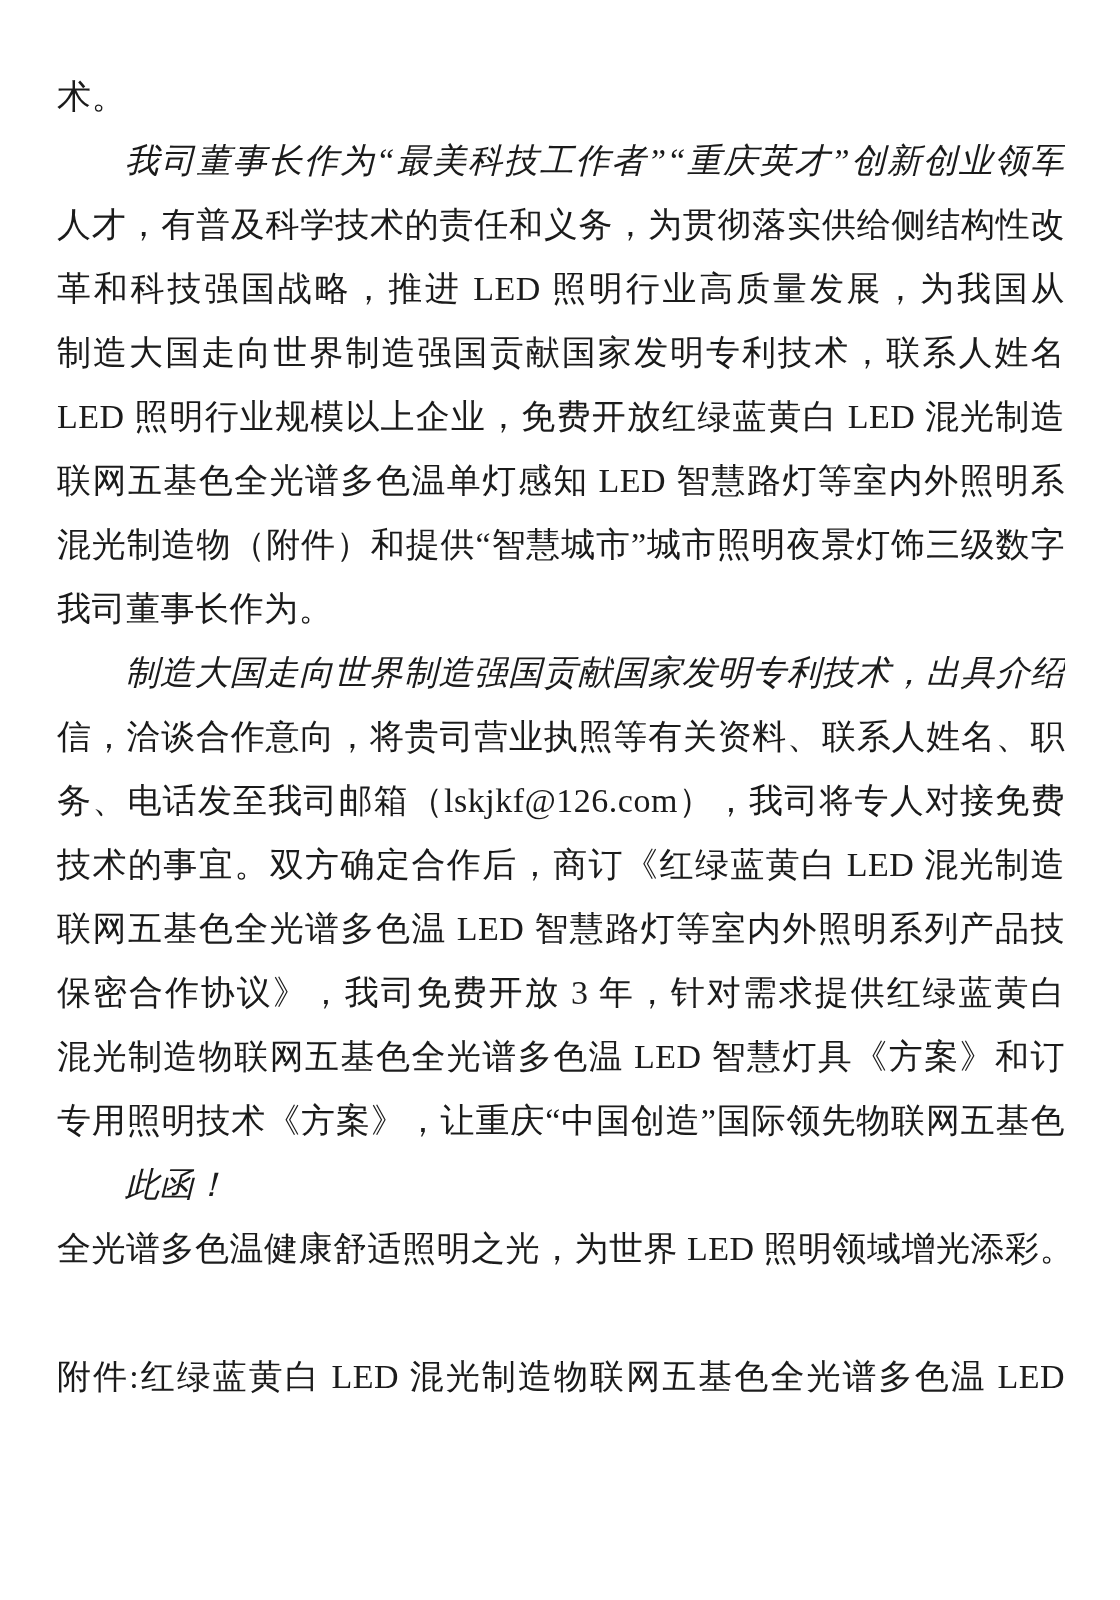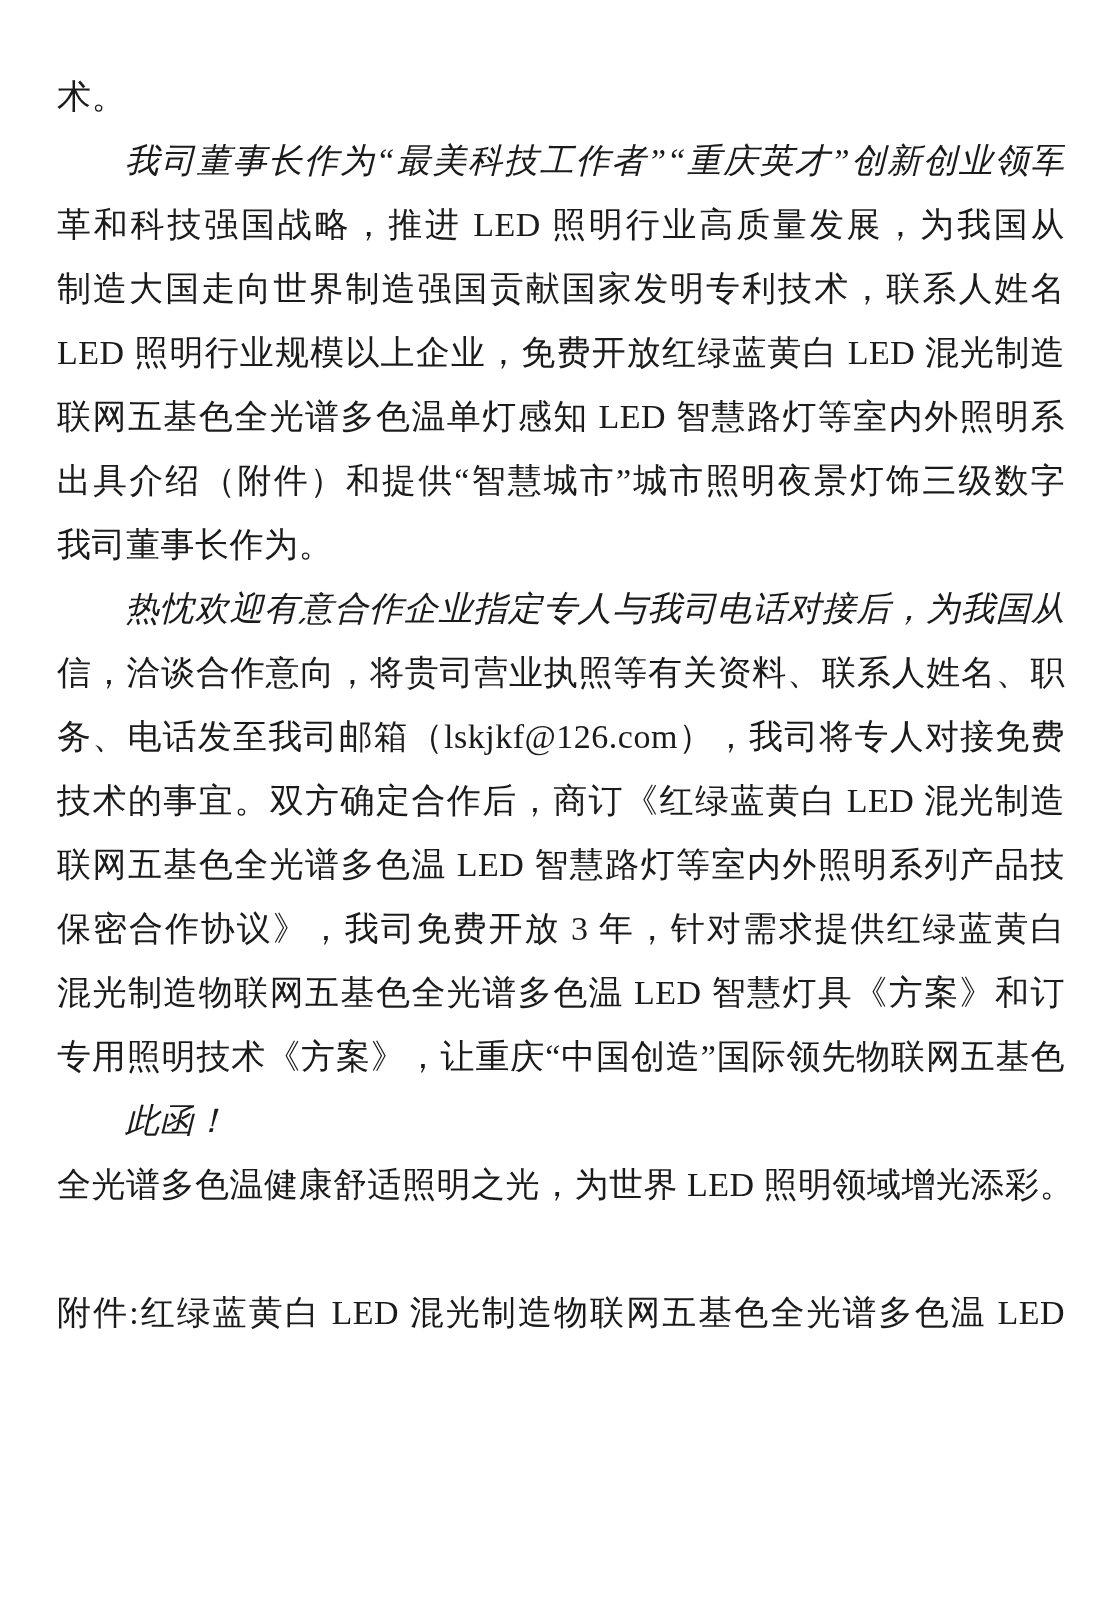--- a/index.html
+++ b/index.html
@@ -46,27 +46,28 @@
     padding-left: 100px;
     letter-spacing: 3.5px;
   }
 </style>
 </head>
 <body>
 
 <div class="page">
   <div class="line">术。</div>
   <div class="line indent justify">我司董事长作为“最美科技工作者”“重庆英才”创新创业领军</div>
+  <div class="line justify">人才，有普及科学技术的责任和义务，为贯彻落实供给侧结构性改</div>
   <div class="line justify">革和科技强国战略，推进 LED 照明行业高质量发展，为我国从 LED</div>
   <div class="line justify">制造大国走向世界制造强国贡献国家发明专利技术，联系人姓名</div>
   <div class="line justify">LED 照明行业规模以上企业，免费开放红绿蓝黄白 LED 混光制造物</div>
   <div class="line justify">联网五基色全光谱多色温单灯感知 LED 智慧路灯等室内外照明系列</div>
-  <div class="line justify">出具介绍（附件）和提供“智慧城市”城市照明夜景灯饰三级数字</div>
+  <div class="line justify">混光制造物（附件）和提供“智慧城市”城市照明夜景灯饰三级数字</div>
   <div class="line">我司董事长作为。</div>
-  <div class="line indent justify">热忱欢迎有意合作企业指定专人与我司电话对接后，为我国从</div>
+  <div class="line indent justify">制造大国走向世界制造强国贡献国家发明专利技术，出具介绍</div>
   <div class="line justify">信，洽谈合作意向，将贵司营业执照等有关资料、联系人姓名、职</div>
   <div class="line justify">务、电话发至我司邮箱（lskjkf@126.com），我司将专人对接免费开放</div>
   <div class="line justify">技术的事宜。双方确定合作后，商订《红绿蓝黄白 LED 混光制造物</div>
   <div class="line justify">联网五基色全光谱多色温 LED 智慧路灯等室内外照明系列产品技术</div>
   <div class="line justify">保密合作协议》，我司免费开放 3 年，针对需求提供红绿蓝黄白 LED</div>
   <div class="line justify">混光制造物联网五基色全光谱多色温 LED 智慧灯具《方案》和订制</div>
   <div class="line justify">专用照明技术《方案》，让重庆“中国创造”国际领先物联网五基色</div>
   <div class="line indent">此函！</div>
   <div class="line">全光谱多色温健康舒适照明之光，为世界 LED 照明领域增光添彩。</div>
   <div class="line blank"></div>

